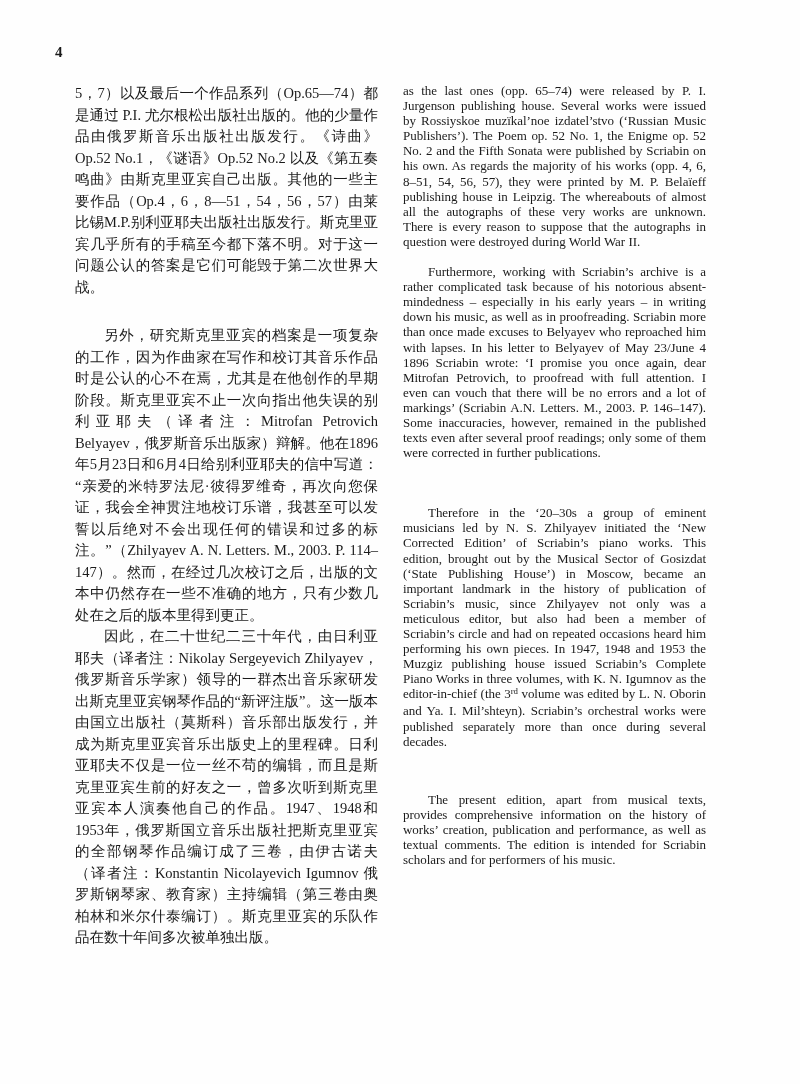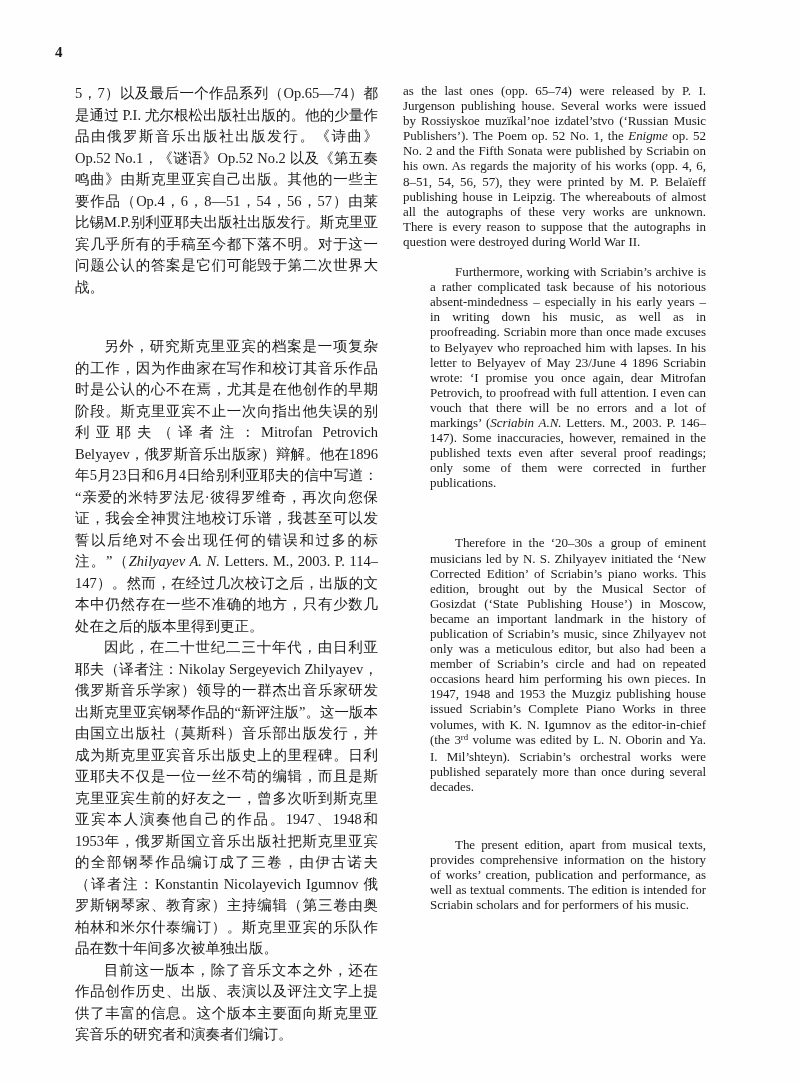--- a/index.html
+++ b/index.html
@@ -46,40 +46,39 @@
     font-size: 13px;
     line-height: 15.1px;
     letter-spacing: -0.05px;
     word-spacing: 0.2px;
   }
   .col p {
     margin: 0;
     padding: 0;
   }
   .col-zh p.indent { text-indent: 29px; }
-  .col-en p.indent { text-indent: 25px; margin-left: 27px; }
-  .italic { font-style: italic; }
+  .col-en p.indent { text-indent: 25px; }
+  .italic { }
   .sup {
     font-size: 0.68em;
     vertical-align: baseline;
     position: relative;
     top: -0.45em;
   }
 </style>
 </head>
 <body>
 
 <div class="page">
   <div class="page-number">4</div>
   <div class="columns">
     <div class="col col-zh" id="col-left">
-        <p style="margin-bottom: 38px;"><span>5，7）以及最后一个作品系列（Op.65—74）都是通过 P.I. 尤尔根松出版社出版的。他的少量作品由俄罗斯音乐出版社出版发行。《诗曲》Op.52 No.1，《谜语》Op.52 No.2 以及《第五奏鸣曲》由斯克里亚宾自己出版。其他的一些主要作品（Op.4，6，8—51，54，56，57）由莱比锡M.P.别利亚耶夫出版社出版发行。斯克里亚宾几乎所有的手稿至今都下落不明。对于这一问题公认的答案是它们可能毁于第二次世界大战。</span></p>
+        <p style="margin-bottom: 27px;"><span>5，7）以及最后一个作品系列（Op.65—74）都是通过 P.I. 尤尔根松出版社出版的。他的少量作品由俄罗斯音乐出版社出版发行。《诗曲》Op.52 No.1，《谜语》Op.52 No.2 以及《第五奏鸣曲》由斯克里亚宾自己出版。其他的一些主要作品（Op.4，6，8—51，54，56，57）由莱比锡M.P.别利亚耶夫出版社出版发行。斯克里亚宾几乎所有的手稿至今都下落不明。对于这一问题公认的答案是它们可能毁于第二次世界大战。</span></p>
         <p class="indent"><span>另外，研究斯克里亚宾的档案是一项复杂的工作，因为作曲家在写作和校订其音乐作品时是公认的心不在焉，尤其是在他创作的早期阶段。斯克里亚宾不止一次向指出他失误的别利亚耶夫（译者注：Mitrofan Petrovich Belyayev，俄罗斯音乐出版家）辩解。他在1896年5月23日和6月4日给别利亚耶夫的信中写道：“亲爱的米特罗法尼·彼得罗维奇，再次向您保证，我会全神贯注地校订乐谱，我甚至可以发誓以后绝对不会出现任何的错误和过多的标注。”（</span><span class="italic">Zhilyayev A. N.</span><span> Letters. M., 2003. P. 114–147）。然而，在经过几次校订之后，出版的文本中仍然存在一些不准确的地方，只有少数几处在之后的版本里得到更正。</span></p>
         <p class="indent"><span>因此，在二十世纪二三十年代，由日利亚耶夫（译者注：Nikolay Sergeyevich Zhilyayev，俄罗斯音乐学家）领导的一群杰出音乐家研发出斯克里亚宾钢琴作品的“新评注版”。这一版本由国立出版社（莫斯科）音乐部出版发行，并成为斯克里亚宾音乐出版史上的里程碑。日利亚耶夫不仅是一位一丝不苟的编辑，而且是斯克里亚宾生前的好友之一，曾多次听到斯克里亚宾本人演奏他自己的作品。1947、1948和1953年，俄罗斯国立音乐出版社把斯克里亚宾的全部钢琴作品编订成了三卷，由伊古诺夫（译者注：Konstantin Nicolayevich Igumnov 俄罗斯钢琴家、教育家）主持编辑（第三卷由奥柏林和米尔什泰编订）。斯克里亚宾的乐队作品在数十年间多次被单独出版。</span></p>
-        <p class="indent"><span>目前这一版本，除了音乐文本之外，还在作品创作历史、出版、表演以及评注文字上提供了丰富的信息。这个版本主要面向斯克里亚宾音乐的研究者和演奏者们编订。</span></p>
       </div>
     <div class="col col-en" id="col-right">
         <p style="margin-bottom: 15px;"><span>as the last ones (opp. 65–74) were released by P. I. Jurgenson publishing house. Several works were issued by Rossiyskoe muzïkal’noe izdatel’stvo (‘Russian Music Publishers’). The Poem op. 52 No. 1, the </span><span class="italic">Enigme</span><span> op. 52 No. 2 and the Fifth Sonata were published by Scriabin on his own. As regards the majority of his works (opp. 4, 6, 8–51, 54, 56, 57), they were printed by M. P. Belaïeff publishing house in Leipzig. The whereabouts of almost all the autographs of these very works are unknown. There is every reason to suppose that the autographs in question were destroyed during World War II.</span></p>
         <p class="indent" style="margin-bottom: 45px;"><span>Furthermore, working with Scriabin’s archive is a rather complicated task because of his notorious absent-mindedness – especially in his early years – in writing down his music, as well as in proofreading. Scriabin more than once made excuses to Belyayev who reproached him with lapses. In his letter to Belyayev of May 23/June 4 1896 Scriabin wrote: ‘I promise you once again, dear Mitrofan Petrovich, to proofread with full attention. I even can vouch that there will be no errors and a lot of markings’ (</span><span class="italic">Scriabin A.N.</span><span> Letters. M., 2003. P. 146–147). Some inaccuracies, however, remained in the published texts even after several proof readings; only some of them were corrected in further publications.</span></p>
         <p class="indent" style="margin-bottom: 43px;"><span>Therefore in the ‘20–30s a group of eminent musicians led by N. S. Zhilyayev initiated the ‘New Corrected Edition’ of Scriabin’s piano works. This edition, brought out by the Musical Sector of Gosizdat (‘State Publishing House’) in Moscow, became an important landmark in the history of publication of Scriabin’s music, since Zhilyayev not only was a meticulous editor, but also had been a member of Scriabin’s circle and had on repeated occasions heard him performing his own pieces. In 1947, 1948 and 1953 the Muzgiz publishing house issued Scriabin’s Complete Piano Works in three volumes, with K. N. Igumnov as the editor-in-chief (the 3</span><span class="sup">rd</span><span> volume was edited by L. N. Oborin and Ya. I. Mil’shteyn). Scriabin’s orchestral works were published separately more than once during several decades.</span></p>
         <p class="indent"><span>The present edition, apart from musical texts, provides comprehensive information on the history of works’ creation, publication and performance, as well as textual comments. The edition is intended for Scriabin scholars and for performers of his music.</span></p>
       </div>
   </div>
 </div>
 

